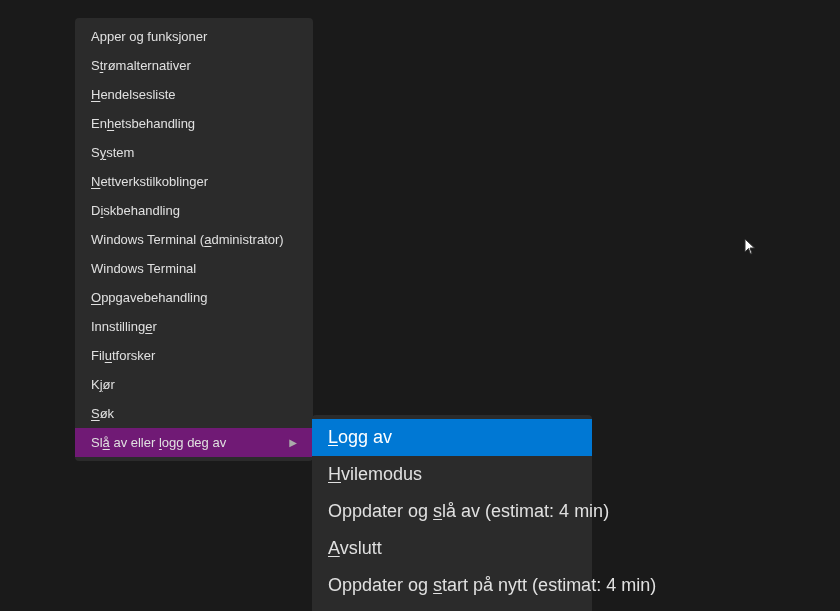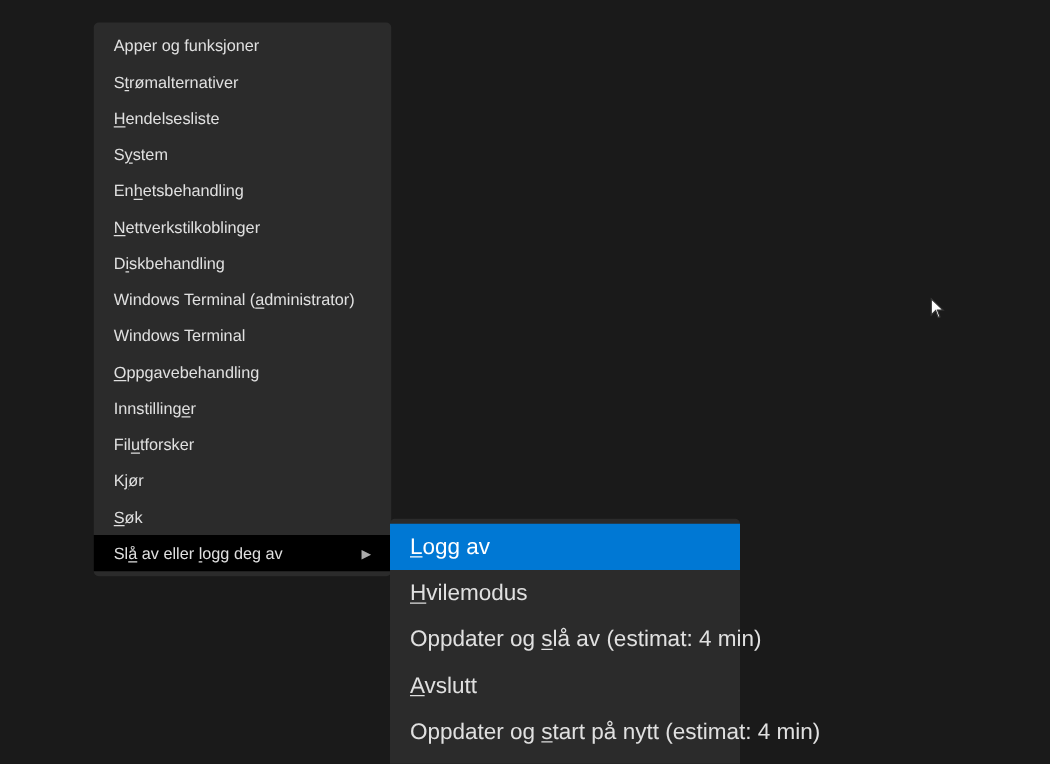--- a/index.html
+++ b/index.html
@@ -42,21 +42,21 @@
       align-items: center;
       justify-content: space-between;
       padding: 7px 16px;
       color: #e0e0e0;
       font-size: 13px;
       cursor: pointer;
       white-space: nowrap;
     }
 
     .menu-item.active-parent {
-      background-color: #000000;
+      background-color: #701a75;
       justify-content: space-between;
     }
 
     .menu-item .arrow {
       font-size: 10px;
       color: #aaa;
     }
 
     .submenu {
       position: absolute;
@@ -103,25 +103,25 @@
 
   <div class="menu-item">
     <span>S<span class="ul">t</span>rømalternativer</span>
   </div>
 
   <div class="menu-item">
     <span><span class="ul">H</span>endelsesliste</span>
   </div>
 
   <div class="menu-item">
-    <span>S<span class="ul">y</span>stem</span>
+    <span>En<span class="ul">h</span>etsbehandling</span>
   </div>
 
   <div class="menu-item">
-    <span>En<span class="ul">h</span>etsbehandling</span>
+    <span>S<span class="ul">y</span>stem</span>
   </div>
 
   <div class="menu-item">
     <span><span class="ul">N</span>ettverkstilkoblinger</span>
   </div>
 
   <div class="menu-item">
     <span>D<span class="ul">i</span>skbehandling</span>
   </div>
 

